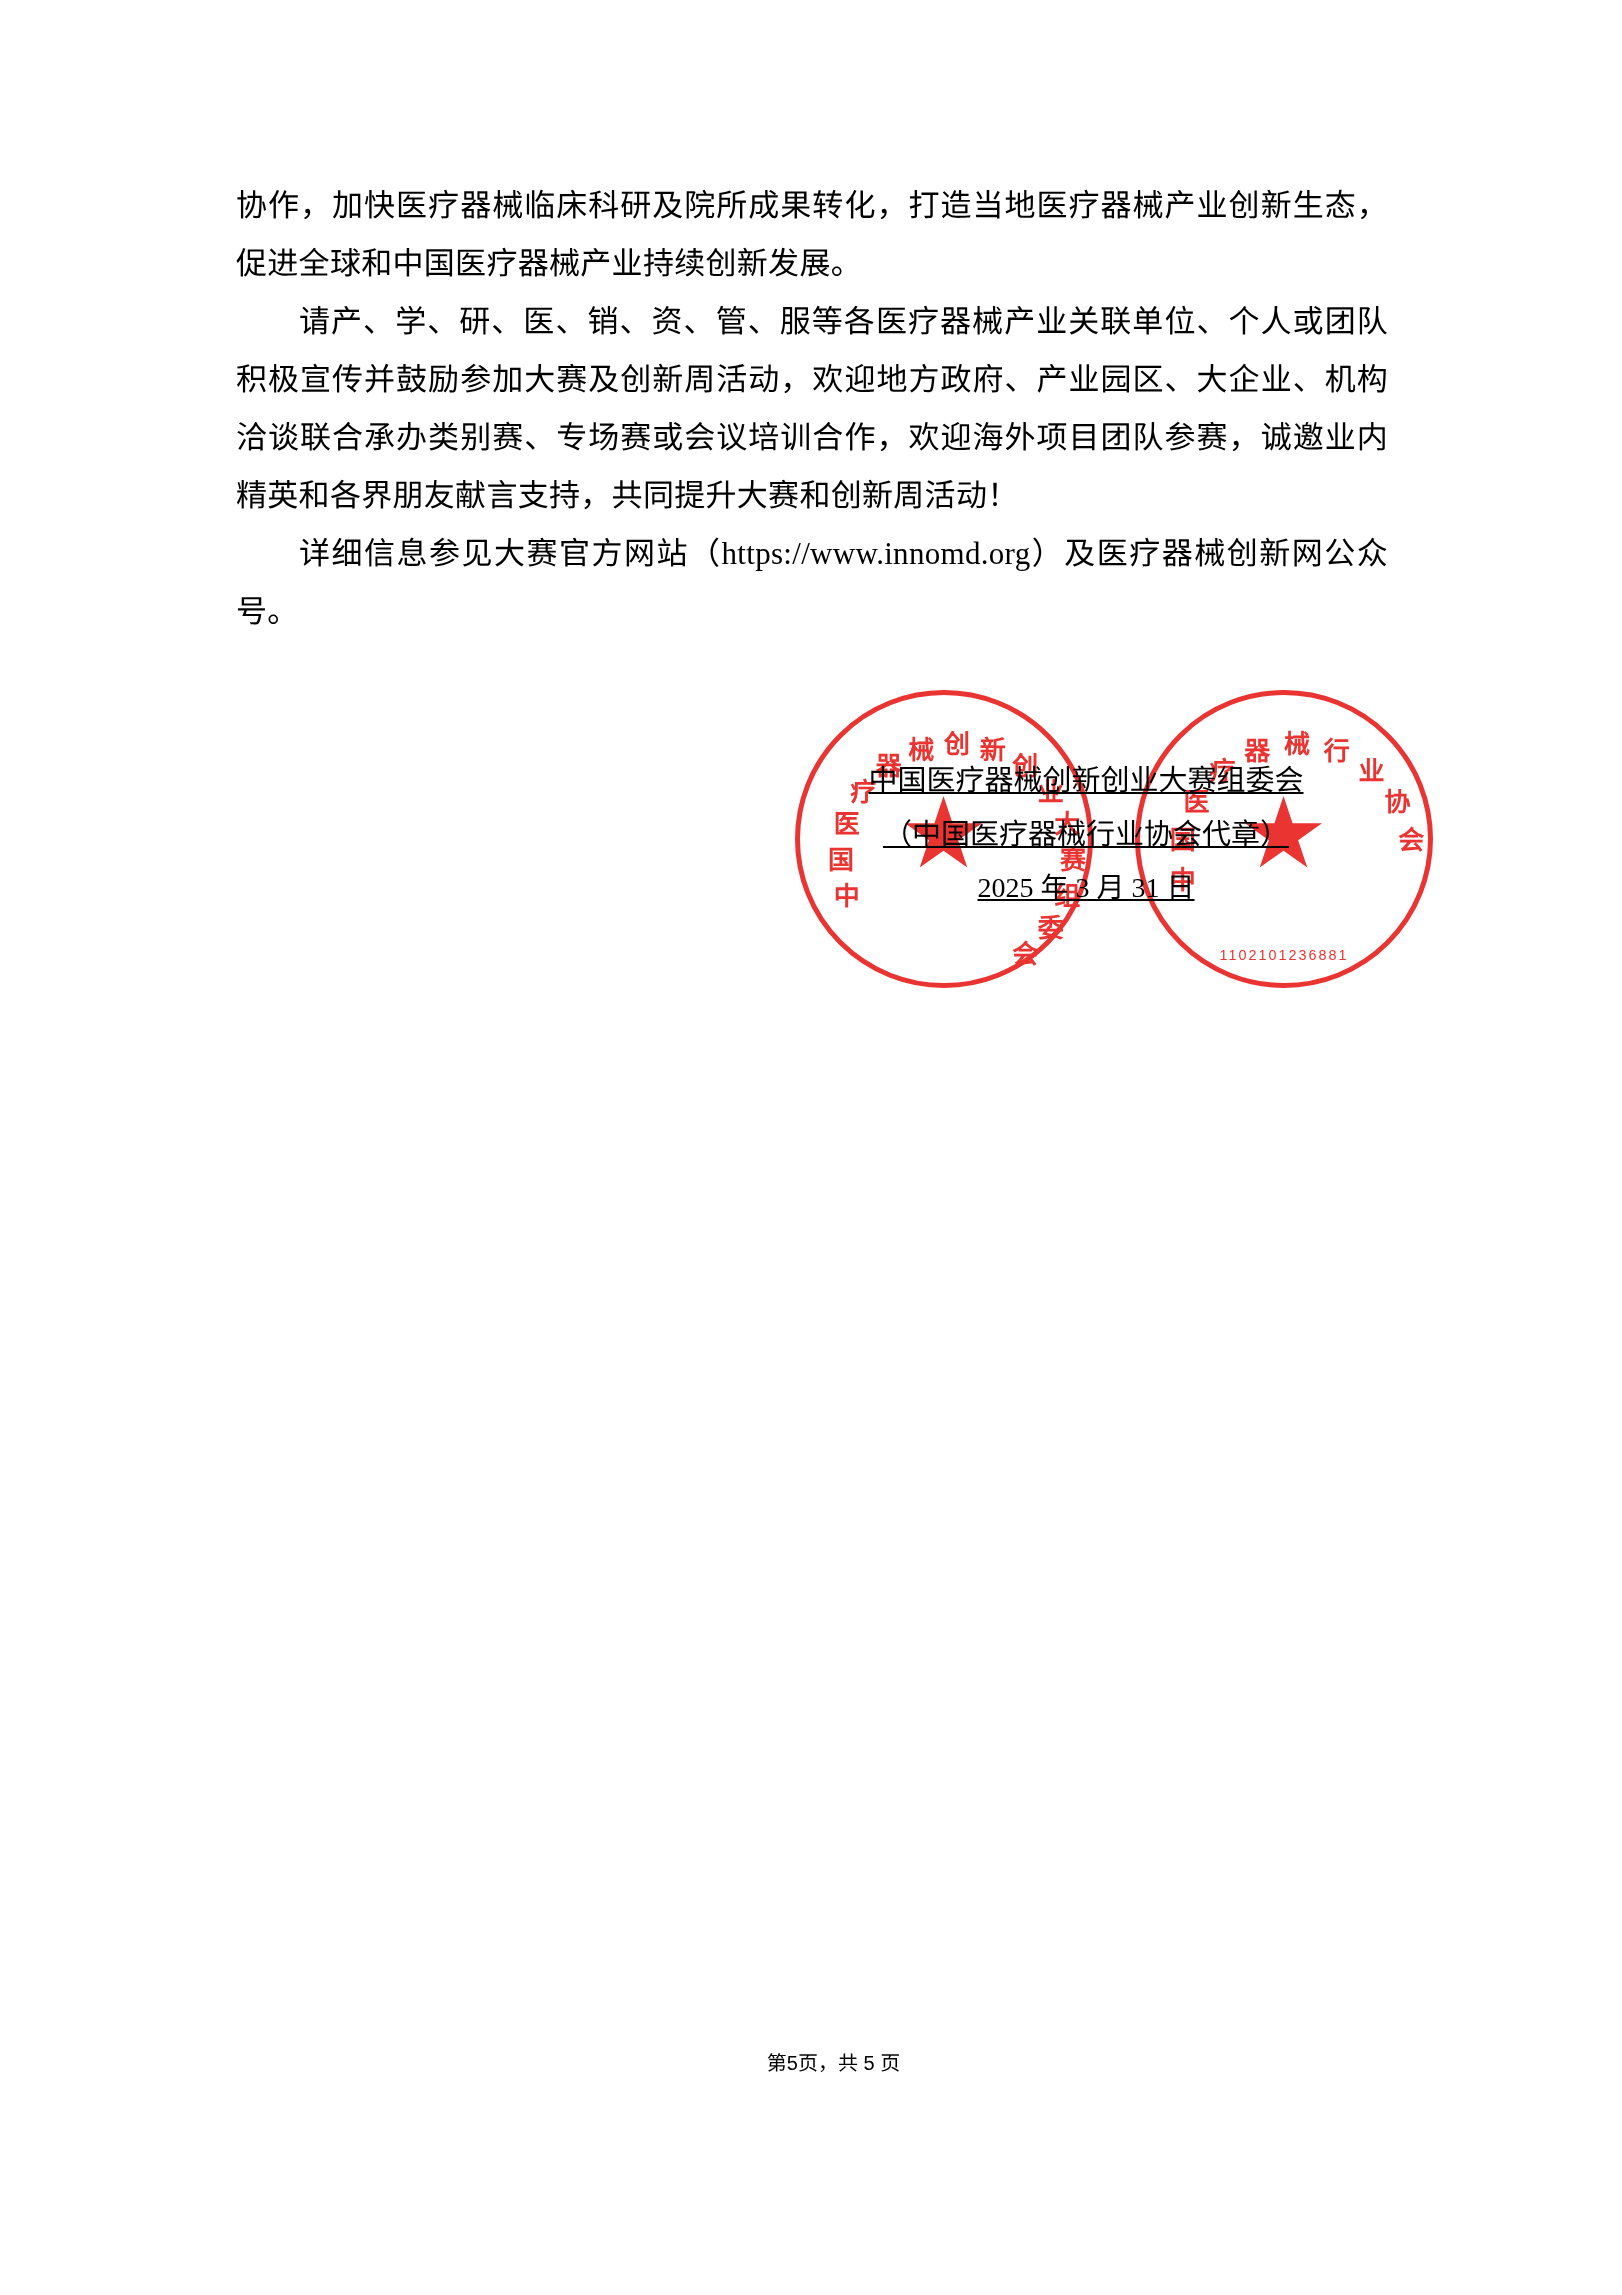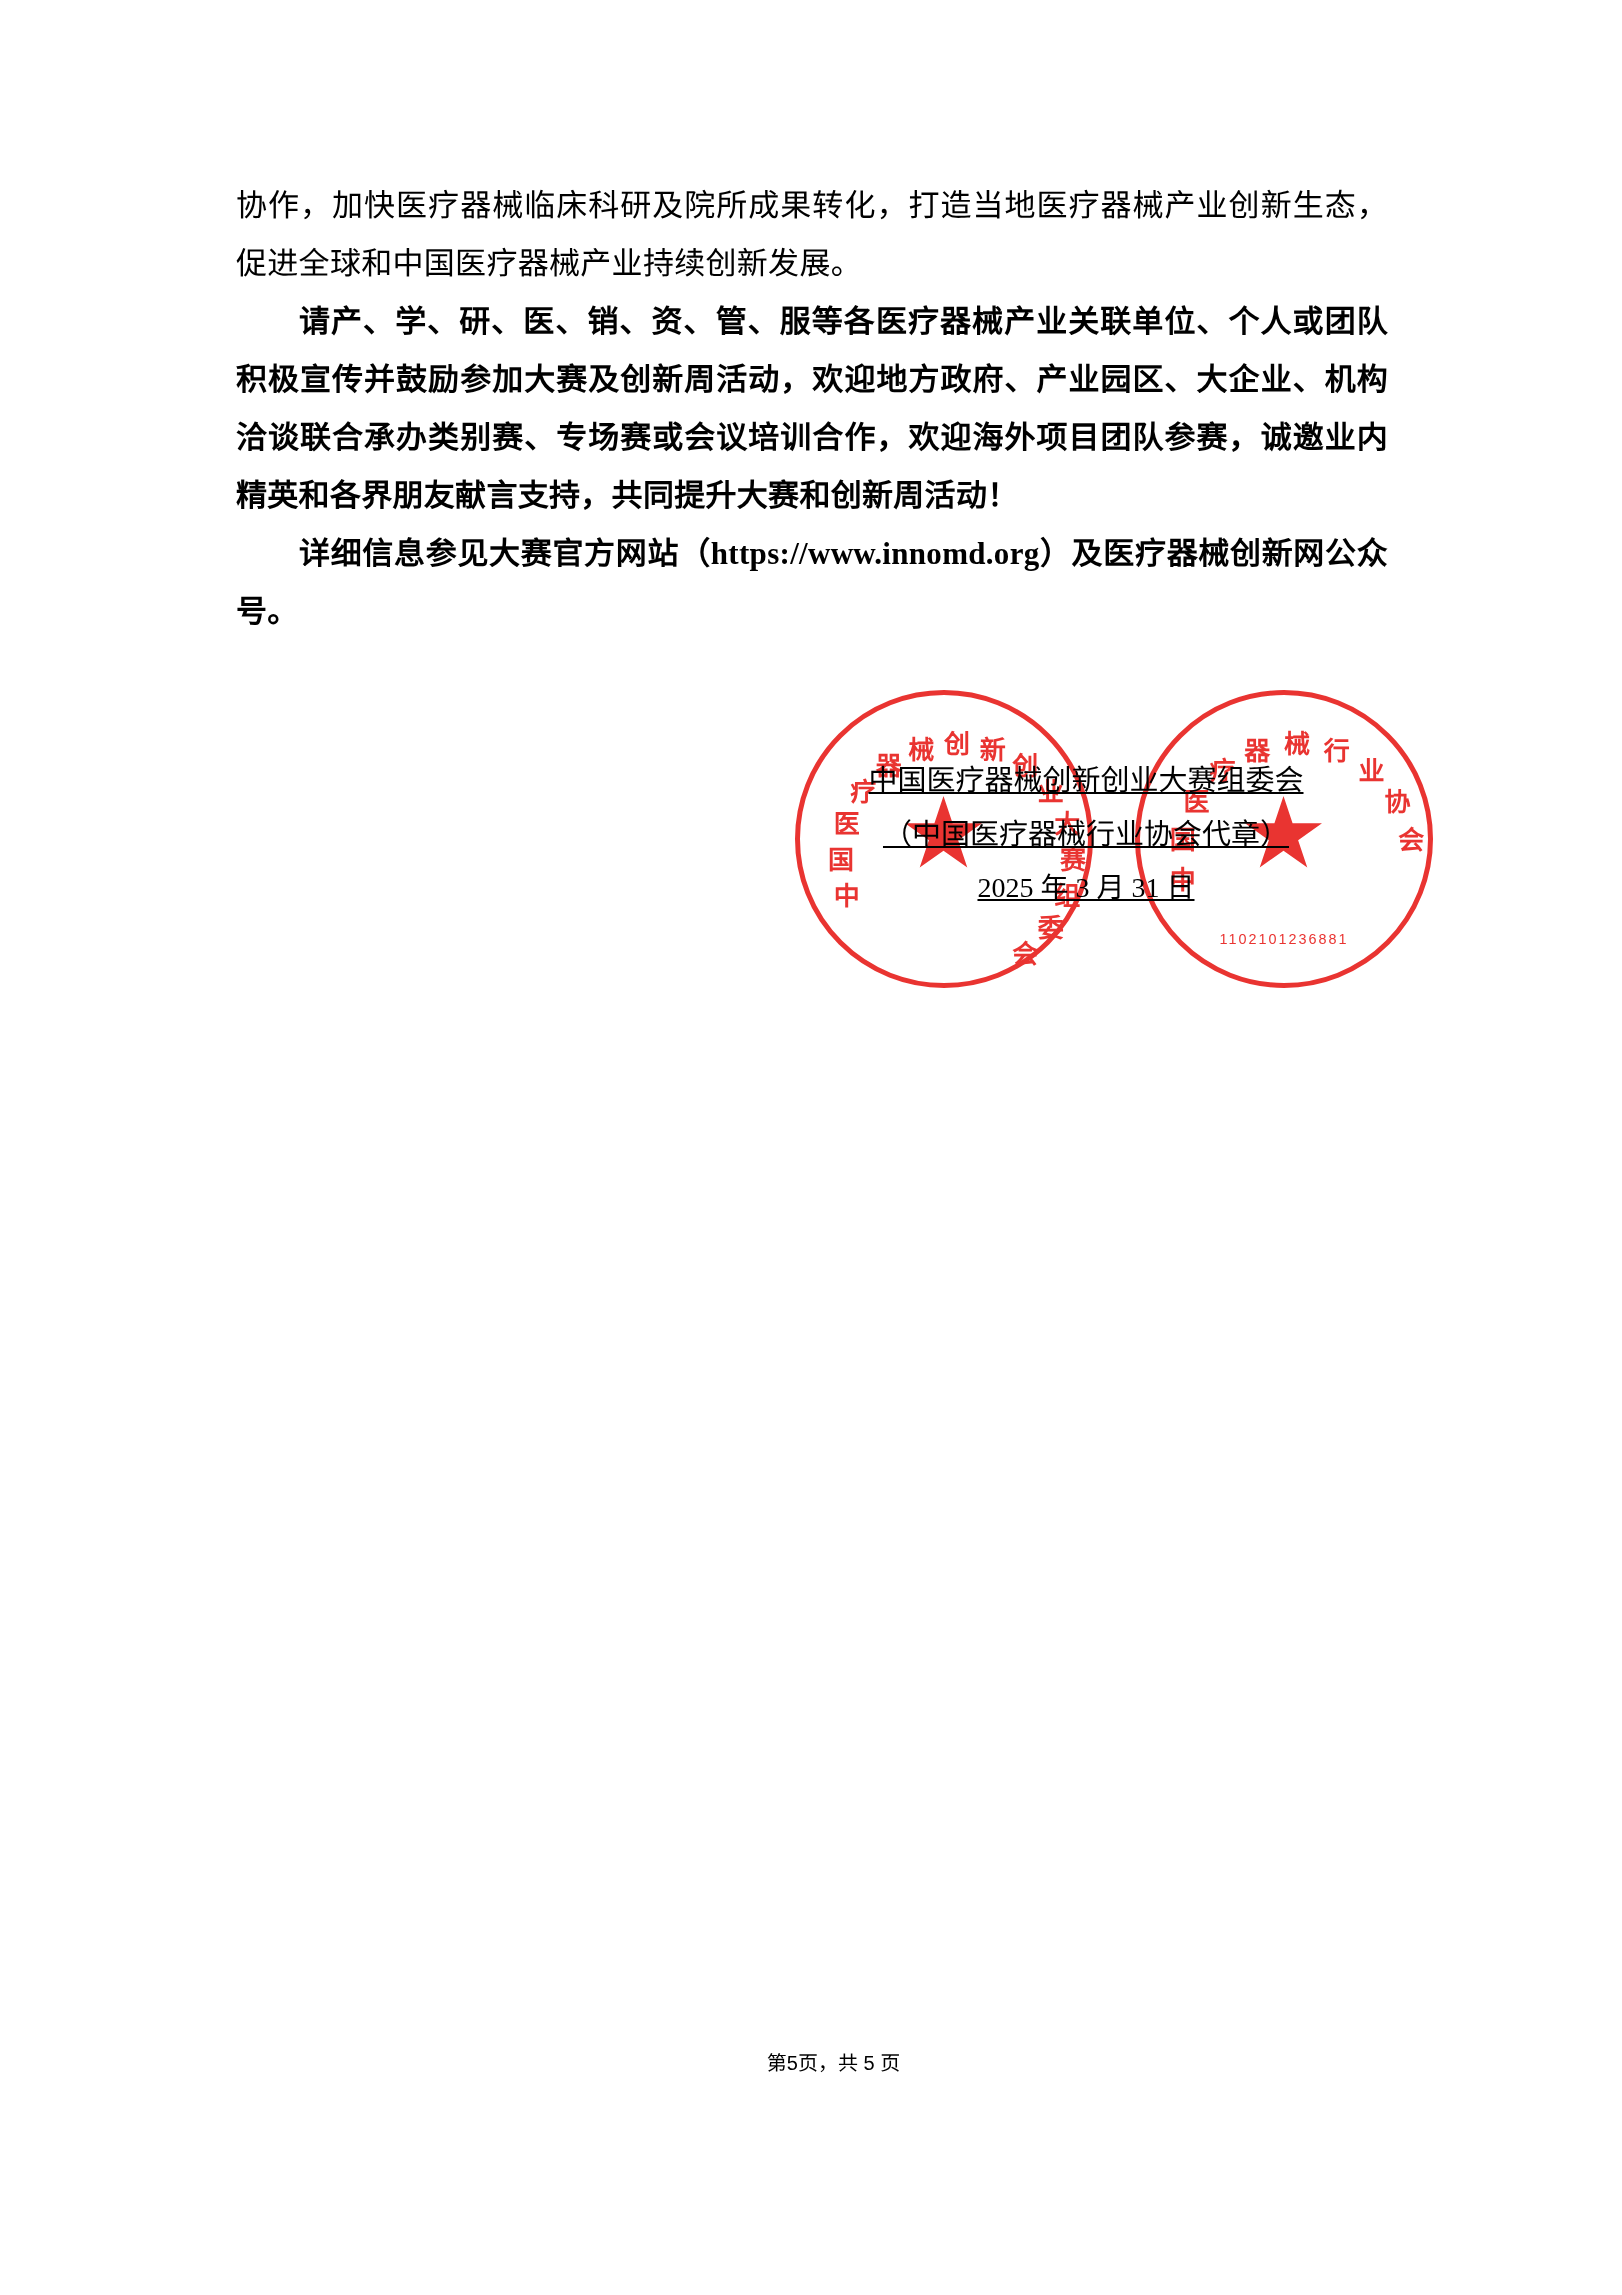--- a/index.html
+++ b/index.html
@@ -27,21 +27,20 @@
   .para {
     font-size: 31px;
     line-height: 58px;
     letter-spacing: 0.3px;
     text-align: justify;
     text-justify: inter-character;
     margin: 0 0 0 0;
   }
   .para.indent {
     text-indent: 63px;
-    font-weight: bold;
   }
   
   .signature {
     position: absolute;
     left: 785px;
     top: 753px;
     width: 602px;
     text-align: center;
     text-decoration: underline;
   }
@@ -107,21 +106,21 @@
     font-weight: bold;
     color: #e8221f;
     font-family: "Liberation Serif", "DejaVu Serif", serif;
     transform-origin: 0 0;
     white-space: nowrap;
   }
   .stamp .bottom-text {
     position: absolute;
     left: 0;
     right: 0;
-    bottom: 36px;
+    bottom: 20px;
     text-align: center;
     font-size: 14.4px;
     color: #e8221f;
     letter-spacing: 2px;
     font-family: "Liberation Sans", sans-serif;
   }
   
   .footer {
     position: absolute;
     left: 0;

